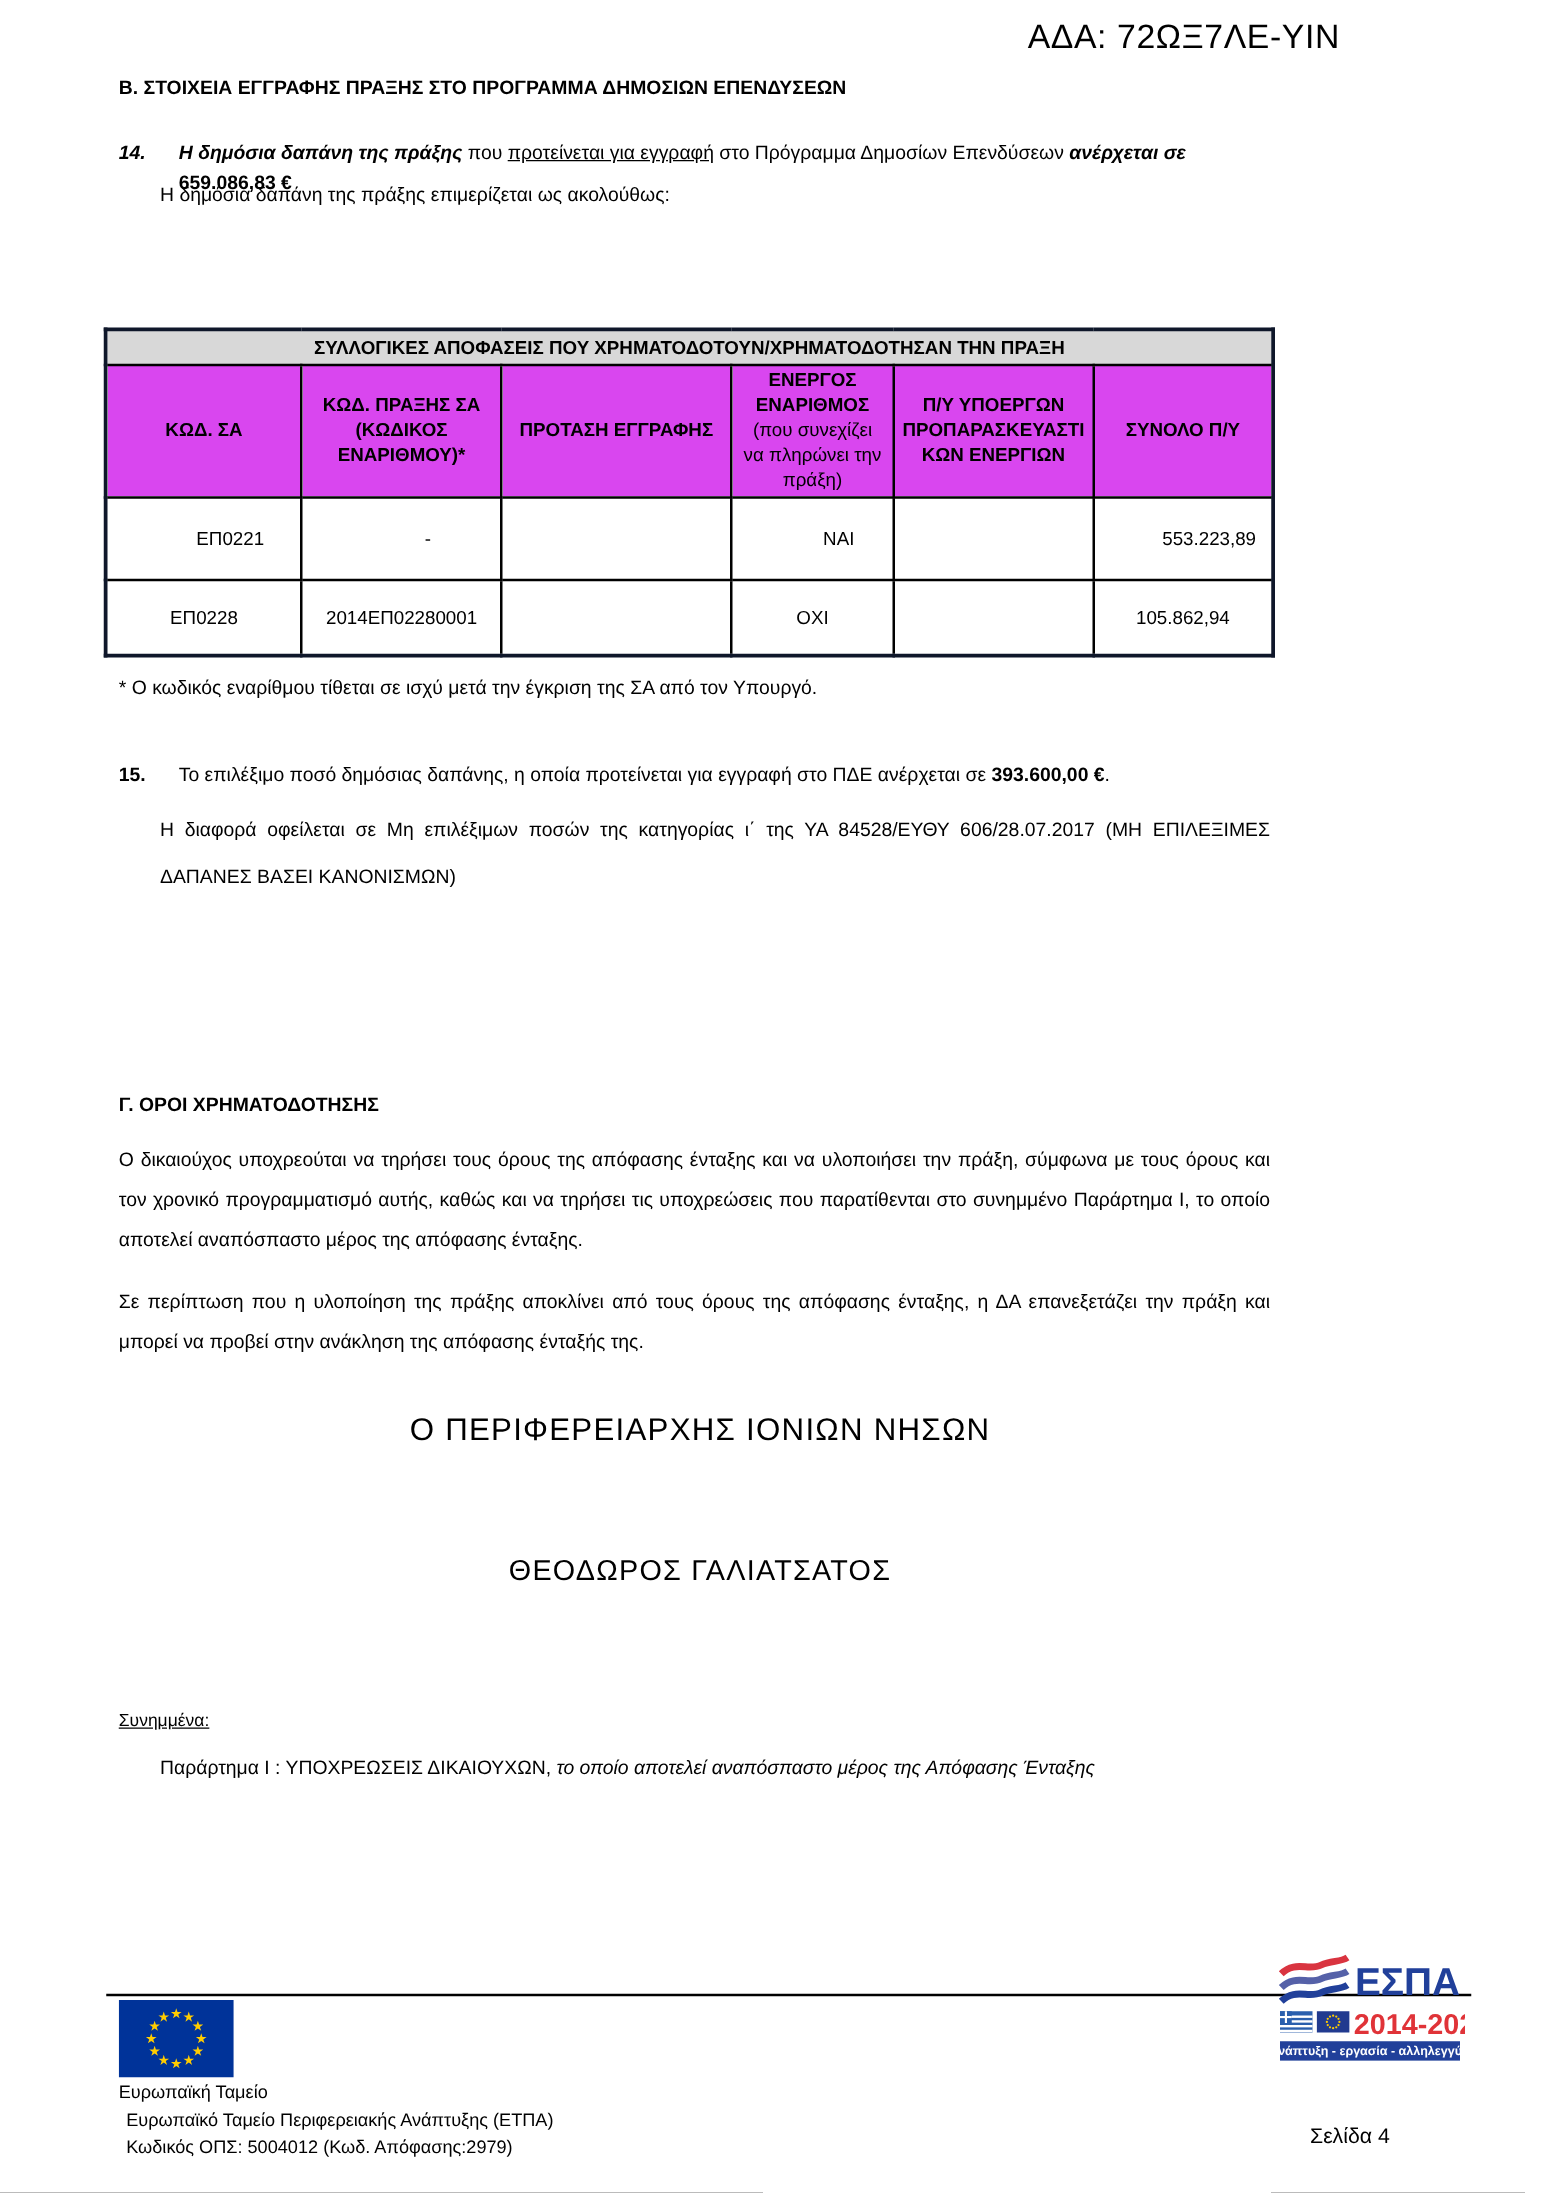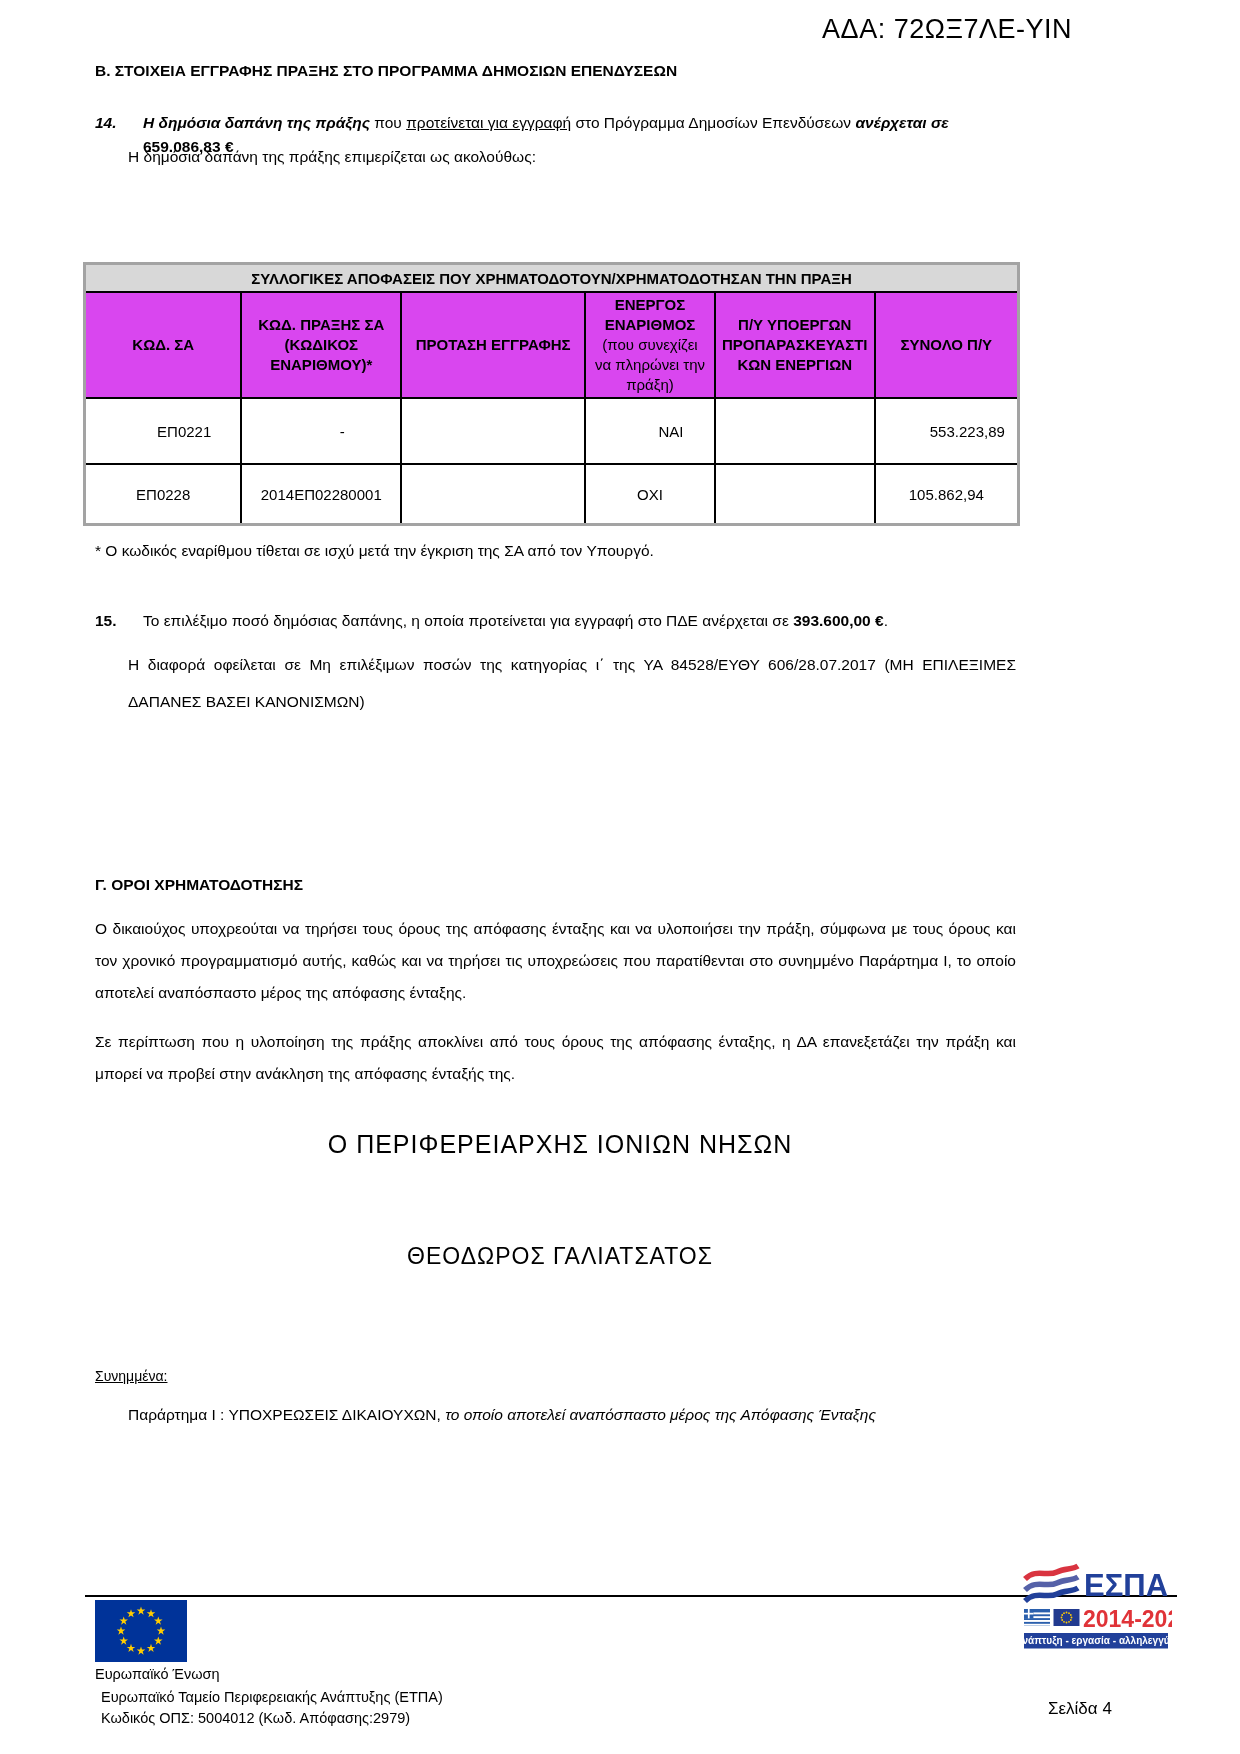--- a/index.html
+++ b/index.html
@@ -32,21 +32,21 @@
   .b{font-weight:bold;}
   .u{text-decoration:underline;}
   .item14-sub{top:148px;left:128px;font-size:15.5px;}
   .item15{top:609px;left:95px;width:925px;}
   .item15-note{top:646px;left:128px;width:888px;font-size:15.5px;line-height:37px;text-align:justify;}
 
   
   .sa-table-wrap{top:262px;left:83px;width:937px;}
   table.sa{border-collapse:collapse;width:100%;table-layout:fixed;}
   table.sa td{border:2px solid #000;font-size:15px;text-align:center;vertical-align:middle;padding:2px 4px;overflow:hidden;}
-  table.sa{border:3px solid #a3a3a3;}
+  table.sa{border:3px solid #0f172a;}
   td.t-title{background:#d8d8d8;font-weight:bold;height:22px;font-size:15px;}
   td.t-head{background:#d946ef;font-weight:bold;height:100px;line-height:20px;}
   .pre{white-space:pre-line;}
   .t-head .norm{font-weight:normal;}
   tr.r1 td{height:60px;padding-left:46px;}
   tr.r2 td{height:54px;}
   td.amount{text-align:right;padding-right:12px;}
 
   .footnote{top:542px;left:95px;font-size:15.5px;}
 
@@ -190,21 +190,21 @@
       <use href="#eustar" transform="translate(56,48.3)"></use>
       <use href="#eustar" transform="translate(46,51)"></use>
       <use href="#eustar" transform="translate(36,48.3)"></use>
       <use href="#eustar" transform="translate(28.7,41)"></use>
       <use href="#eustar" transform="translate(26,31)"></use>
       <use href="#eustar" transform="translate(28.7,21)"></use>
       <use href="#eustar" transform="translate(36,13.7)"></use>
     </svg>
   </div>
 
-  <div class="abs eu-label">Ευρωπαϊκό Ένωση</div>
+  <div class="abs eu-label">Ευρωπαϊκή Ταμείο</div>
   <div class="abs etpa-line">Ευρωπαϊκό Ταμείο Περιφερειακής Ανάπτυξης (ΕΤΠΑ)</div>
   <div class="abs ops-line">Κωδικός ΟΠΣ: 5004012 (Κωδ. Απόφασης:2979)</div>
 
   <div class="abs espa-logo">
     <svg width="152" height="90" viewBox="0 0 152 90" aria-hidden="true">
 
       <path d="M5,17 C16,6 27,15 37,10 C45,6 52,8 58,4" fill="none" stroke="#d93440" stroke-width="5.5"></path>
       <path d="M5,28 C16,17 27,26 37,21 C45,17 52,19 58,15" fill="none" stroke="#5561a8" stroke-width="5.5"></path>
       <path d="M5,39 C16,28 27,37 37,32 C45,28 52,30 58,26" fill="none" stroke="#21409a" stroke-width="5.5"></path>
 

